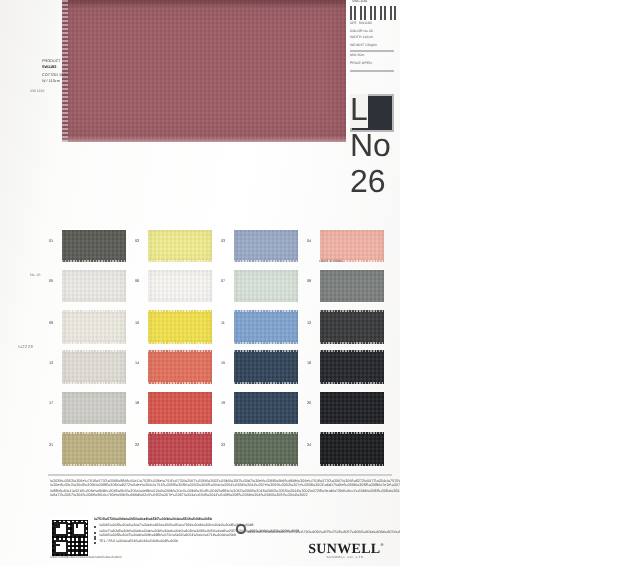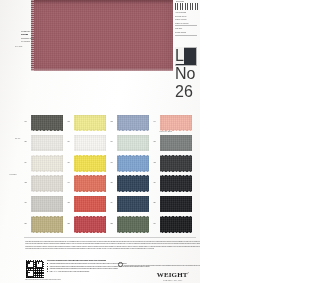--- a/index.html
+++ b/index.html
@@ -551,17 +551,17 @@
       <div class="b">\u30b5\u30f3\u30d7\u30eb\u30fb\u898b\u672c\u5e33\u3054\u5e0c\u671b\u306e\u65b9</div>
       <div class="b">TEL / FAX  \u304a\u554f\u3044\u5408\u308f\u305b</div>
     </div>
 
   <div id="cert-note">
     <span id="cert-mark"></span><span>\u691c\u67fb\u6e08\u307f\u751f\u5730\u3092\u4f7f\u7528\u3057\u3066\u304a\u308a\u307e\u3059\u3002</span>
   </div>
 
   <div id="brand">
     <div id="brand-name">
-      <span>WEIGHT</span><span id="brand-tm">®</span>
+      <span>SUNWELL</span><span id="brand-tm">®</span>
     </div>
     <div id="brand-tag">SUNWELL CO.,LTD.</div>
   </div>
 </div>
 
 </body></html>

